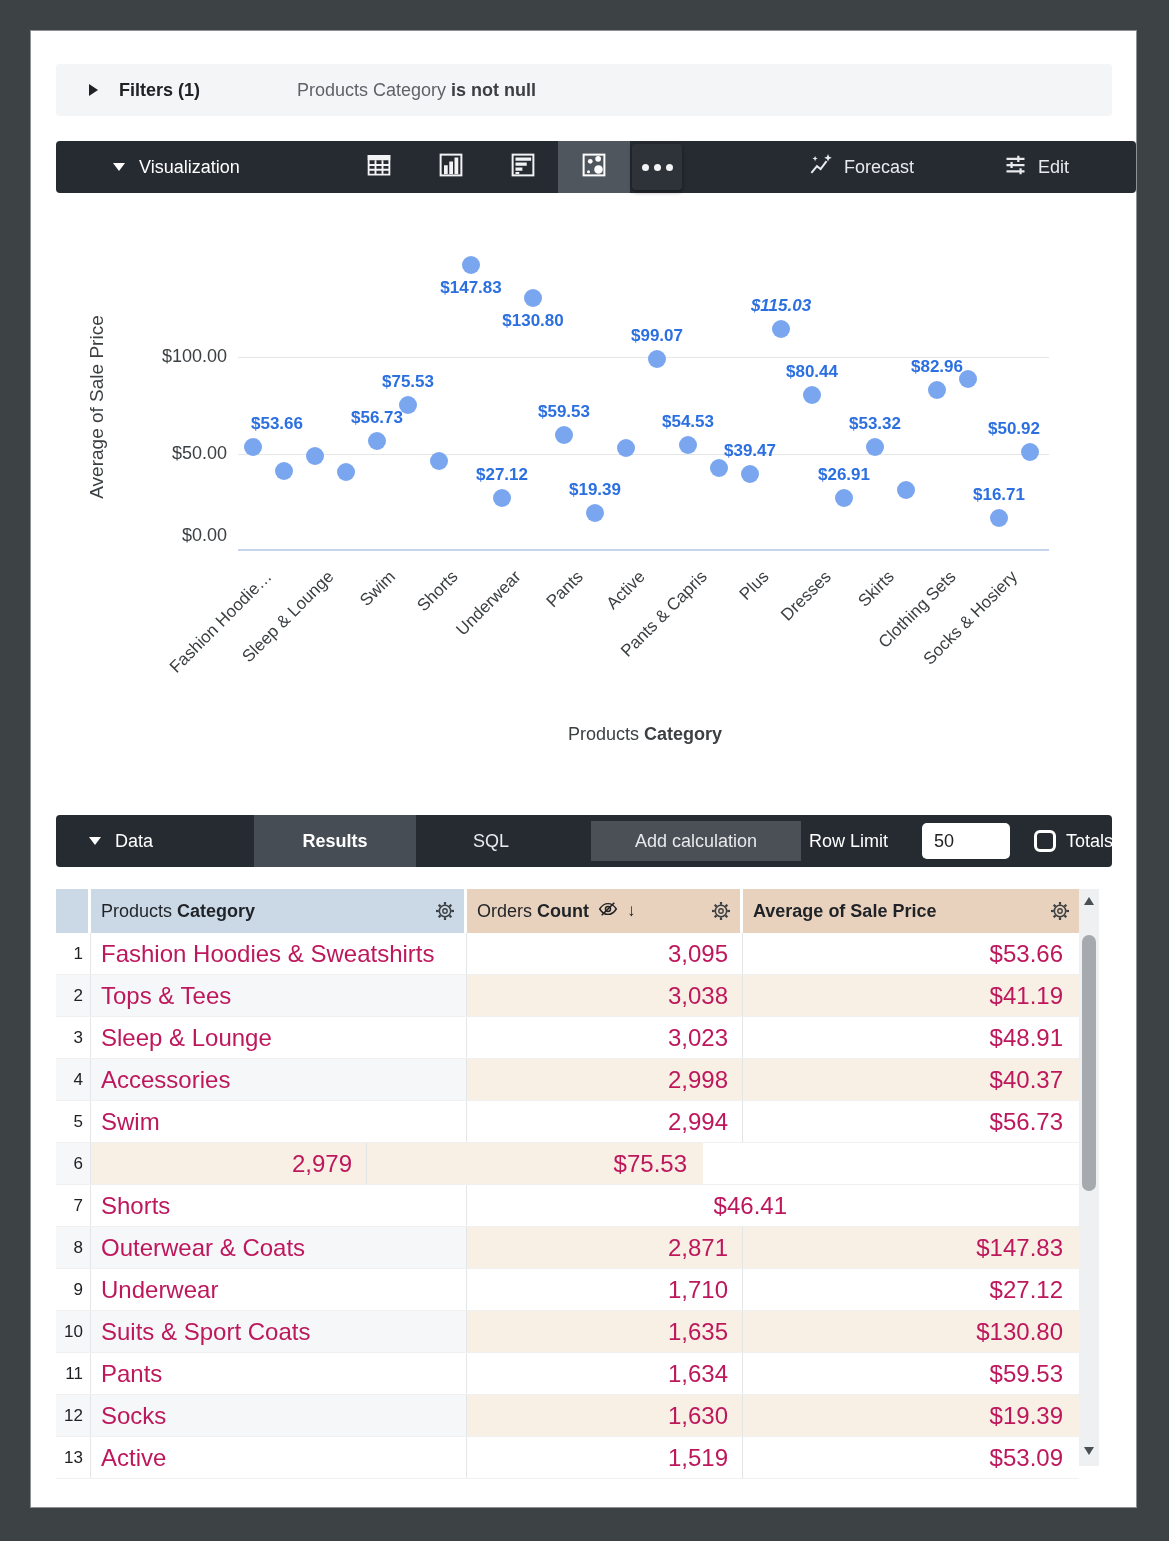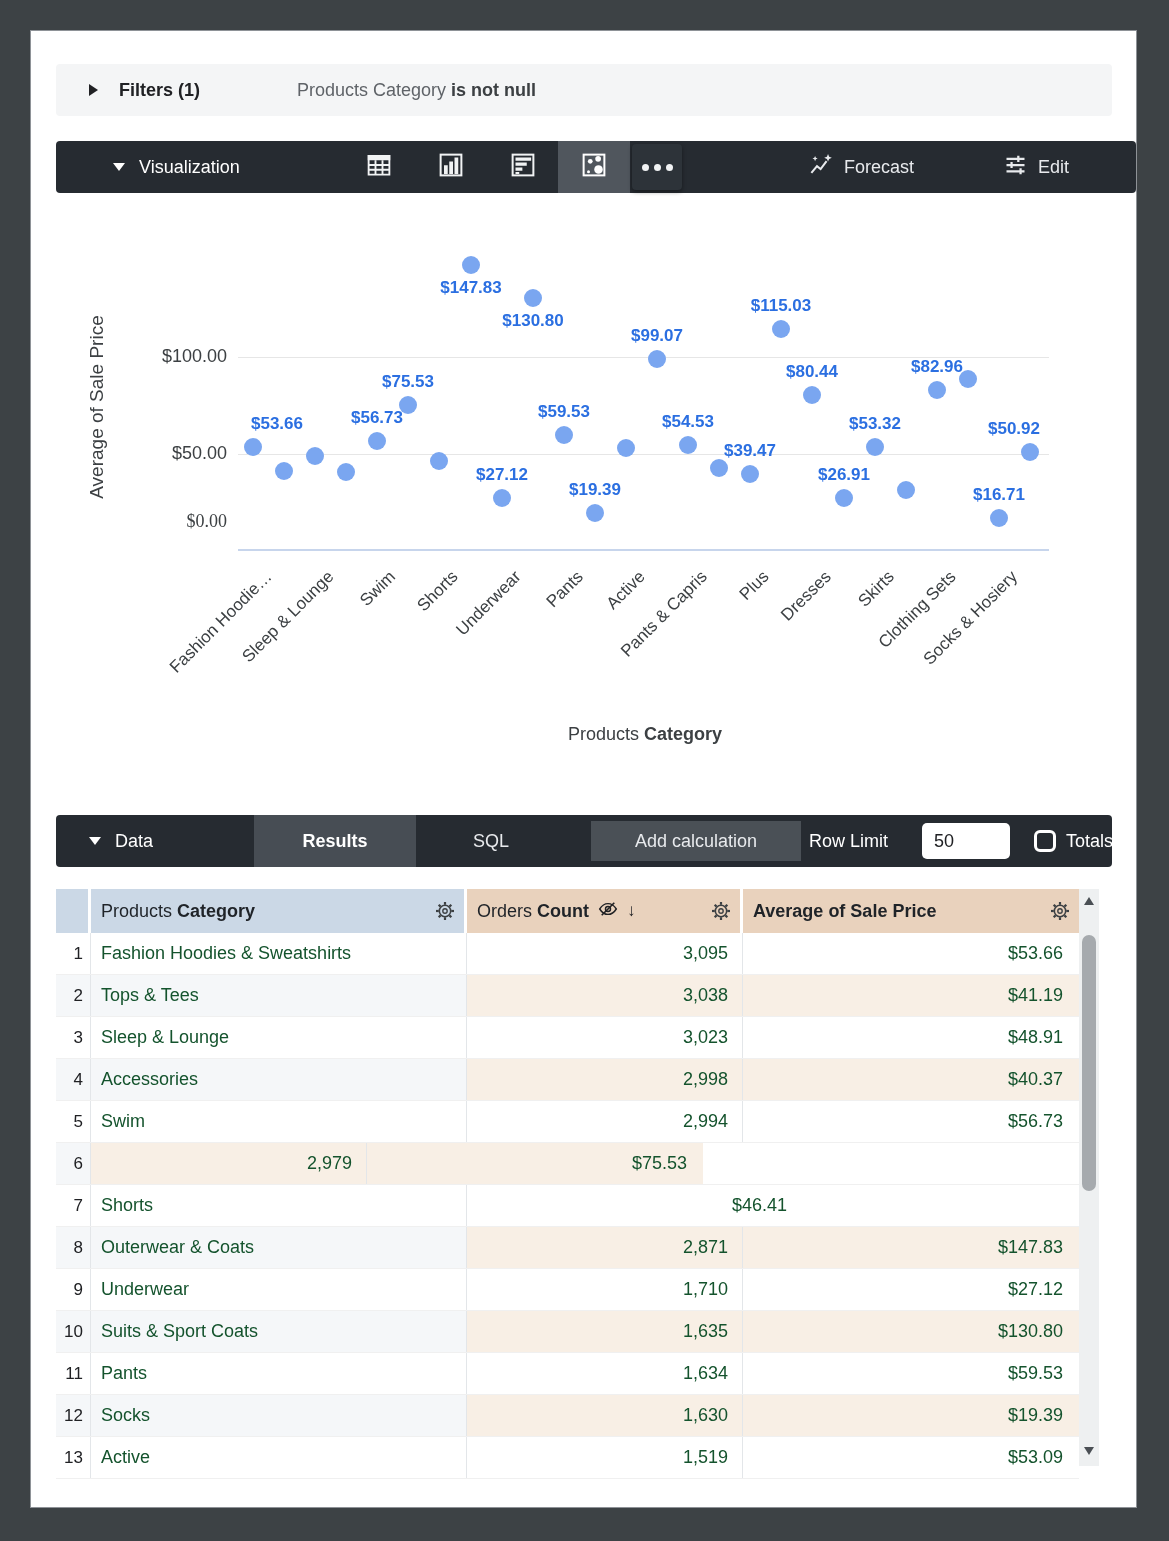--- a/index.html
+++ b/index.html
@@ -47,21 +47,21 @@
   
   .grid{position:absolute;left:25px;top:858px;width:1023px;}
   .thead{display:flex;height:44px;}
   .th{display:flex;align-items:center;box-sizing:border-box;border-right:3px solid #ffffff;font-size:18px;color:#1f2328;padding:0 8px 0 10px;}
   .th:last-child{border-right:none;}
   .th .grow{flex:1;}
   .th b{margin-left:5px;}
   .dim-bg{background:#cbd8e6;}
   .meas-bg{background:#e9d2bd;}
   .trow{display:flex;height:42px;border-bottom:1px solid #f0f0f0;box-sizing:border-box;}
-  .td{display:flex;align-items:center;box-sizing:border-box;border-right:1px solid #e3e6e9;font-size:18px;color:#14532d;}
+  .td{display:flex;align-items:center;box-sizing:border-box;border-right:1px solid #e3e6e9;font-size:24px;color:#be185d;}
   .c-num{width:35px;justify-content:flex-end;padding-right:7px;font-size:17px;color:#202124;}
   .c-cat{width:376px;padding-left:10px;}
   .c-ord{width:276px;justify-content:flex-end;padding-right:14px;}
   .c-avg{width:336px;justify-content:flex-end;padding-right:16px;border-right:none;}
   .h-num{width:35px;padding:0;}
   .h-cat{width:376px;}
   .h-ord{width:276px;}
   .h-avg{width:336px;}
   .trow.even .c-num,.trow.even .c-cat{background:#f5f7f9;}
   .trow.even .c-ord,.trow.even .c-avg{background:#f8efe5;}
@@ -82,21 +82,21 @@
   <div id="card">
 
     <div id="chart-layer">
       <div class="gridline" style="top:356px;"></div>
       <div class="gridline" style="top:453px;"></div>
       <div class="zeroline" style="top:548px;"></div>
       <div class="ylabel">Average of Sale Price</div>
       <div class="xtitle">
         <span>Products</span><b>Category</b>
       </div>
-    <div class="ytick" style="top: 510px; font-family: Liberation Serif, serif;">$0.00</div>
+    <div class="ytick" style="top: 524px;">$0.00</div>
         <div class="ytick" style="top: 442px;">$50.00</div>
         <div class="ytick" style="top: 345px;">$100.00</div>
         <div class="dot" style="left: 243px; top: 437px;"></div>
         <div class="dot" style="left: 274px; top: 461px;"></div>
         <div class="dot" style="left: 305px; top: 446px;"></div>
         <div class="dot" style="left: 336px; top: 462px;"></div>
         <div class="dot" style="left: 367px; top: 431px;"></div>
         <div class="dot" style="left: 398px; top: 395px;"></div>
         <div class="dot" style="left: 429px; top: 451px;"></div>
         <div class="dot" style="left: 461px; top: 255px;"></div>
@@ -122,21 +122,21 @@
         <div class="pt-label" style="left: 306px; top: 406px;">$56.73</div>
         <div class="pt-label" style="left: 337px; top: 370px;">$75.53</div>
         <div class="pt-label" style="left: 400px; top: 276px;">$147.83</div>
         <div class="pt-label" style="left: 431px; top: 463px;">$27.12</div>
         <div class="pt-label" style="left: 462px; top: 309px;">$130.80</div>
         <div class="pt-label" style="left: 493px; top: 400px;">$59.53</div>
         <div class="pt-label" style="left: 524px; top: 478px;">$19.39</div>
         <div class="pt-label" style="left: 586px; top: 324px;">$99.07</div>
         <div class="pt-label" style="left: 617px; top: 410px;">$54.53</div>
         <div class="pt-label" style="left: 679px; top: 439px;">$39.47</div>
-        <div class="pt-label" style="left: 710px; top: 294px;">$115.03</div>
+        <div class="pt-label" style="left: 710px; top: 294px; font-style: italic;">$115.03</div>
         <div class="pt-label" style="left: 741px; top: 360px;">$80.44</div>
         <div class="pt-label" style="left: 773px; top: 463px;">$26.91</div>
         <div class="pt-label" style="left: 804px; top: 412px;">$53.32</div>
         <div class="pt-label" style="left: 866px; top: 355px;">$82.96</div>
         <div class="pt-label" style="left: 928px; top: 483px;">$16.71</div>
         <div class="pt-label" style="left: 943px; top: 417px;">$50.92</div>
         <div class="x-tick" style="right: 908px; top: 566px;">Fashion Hoodie…</div>
         <div class="x-tick" style="right: 846px; top: 566px;">Sleep &amp; Lounge</div>
         <div class="x-tick" style="right: 784px; top: 566px;">Swim</div>
         <div class="x-tick" style="right: 722px; top: 566px;">Shorts</div>

